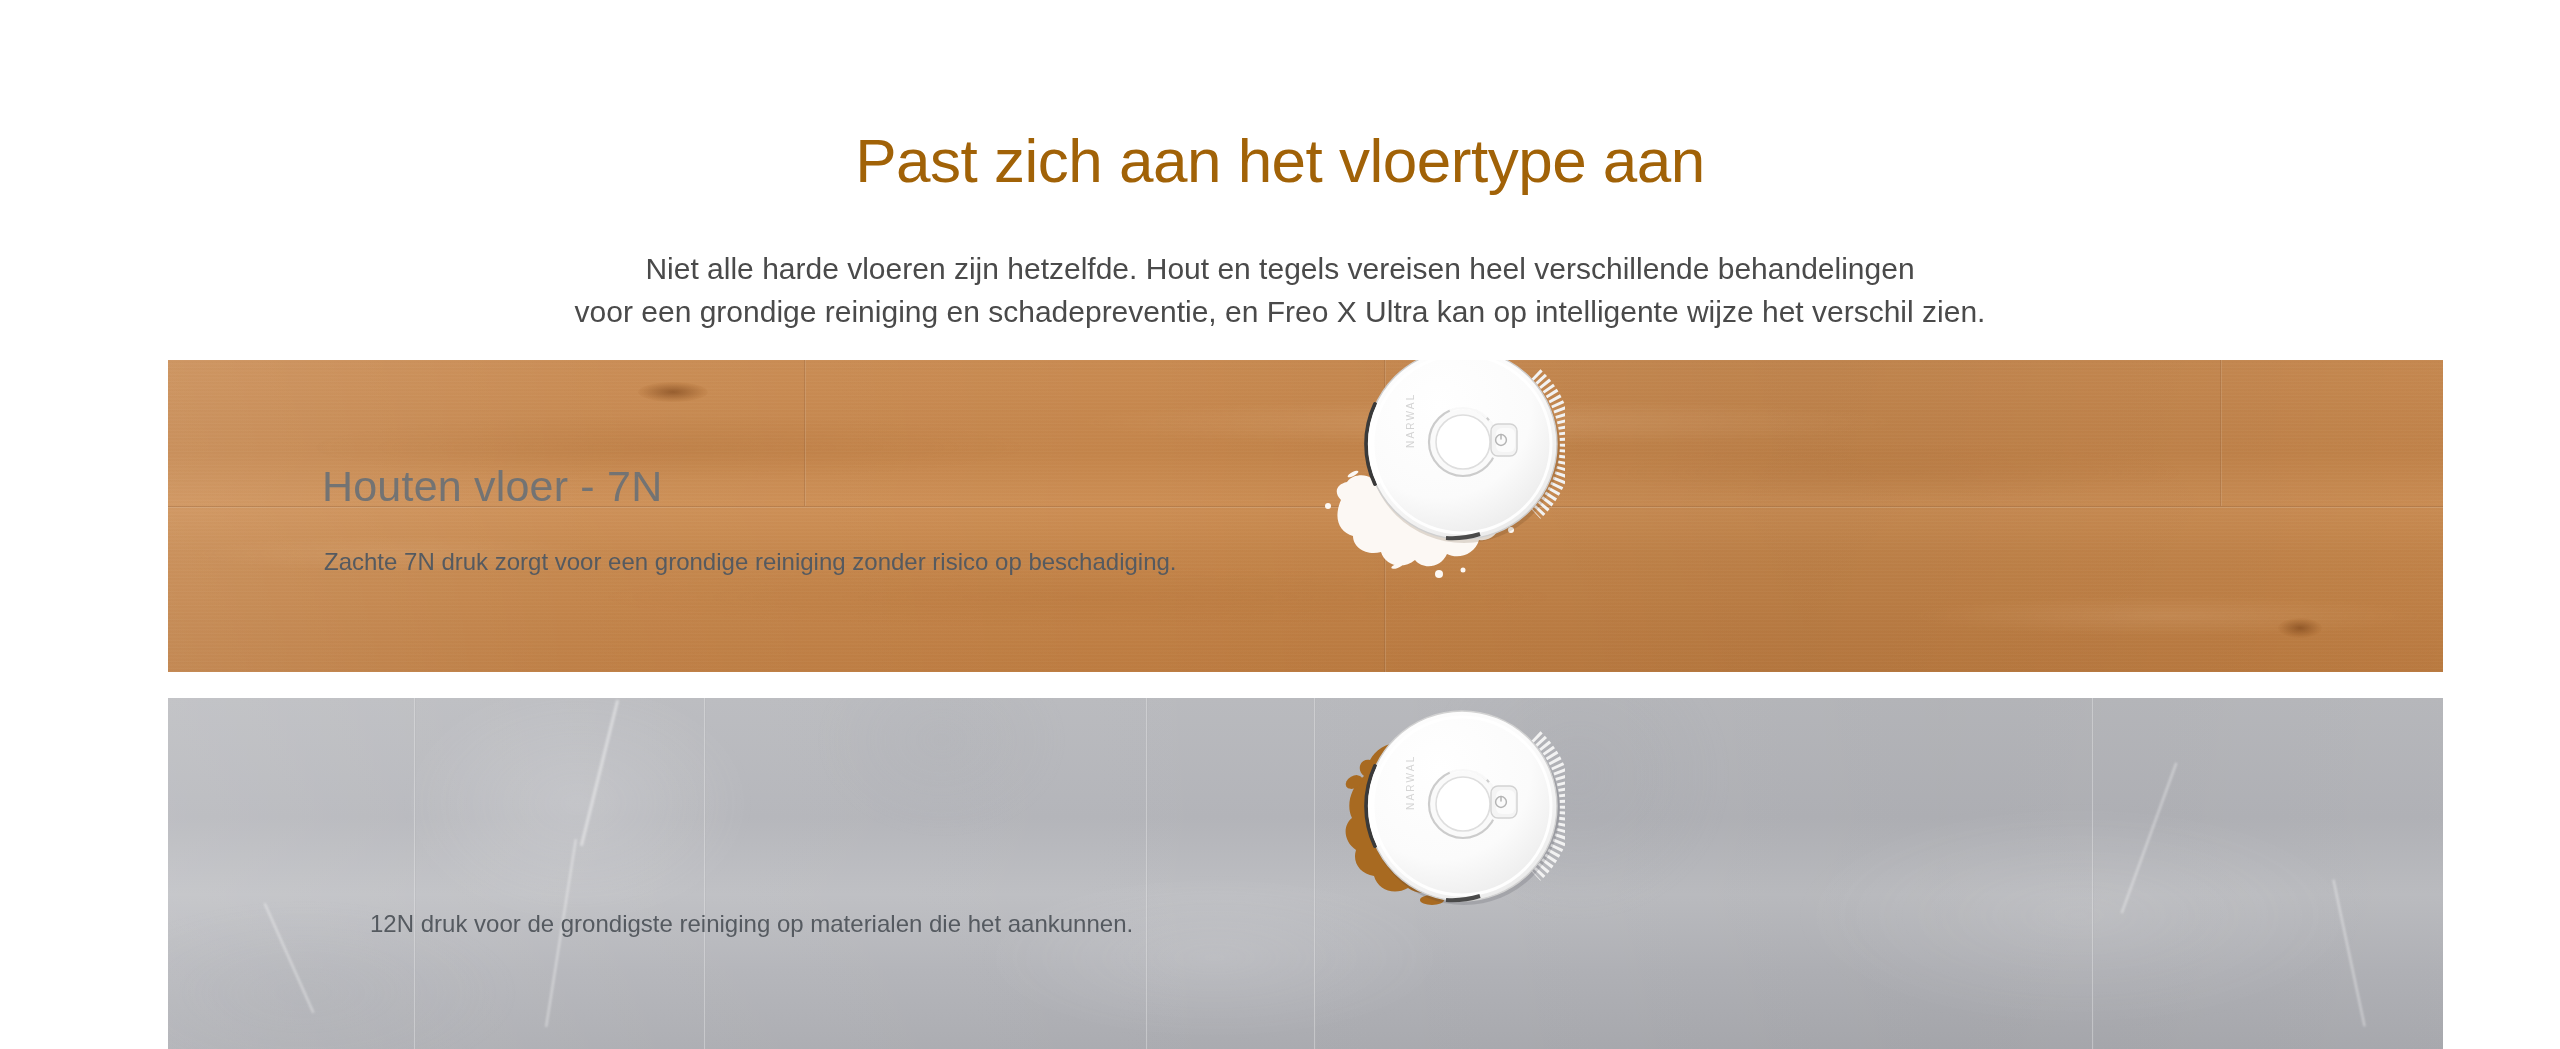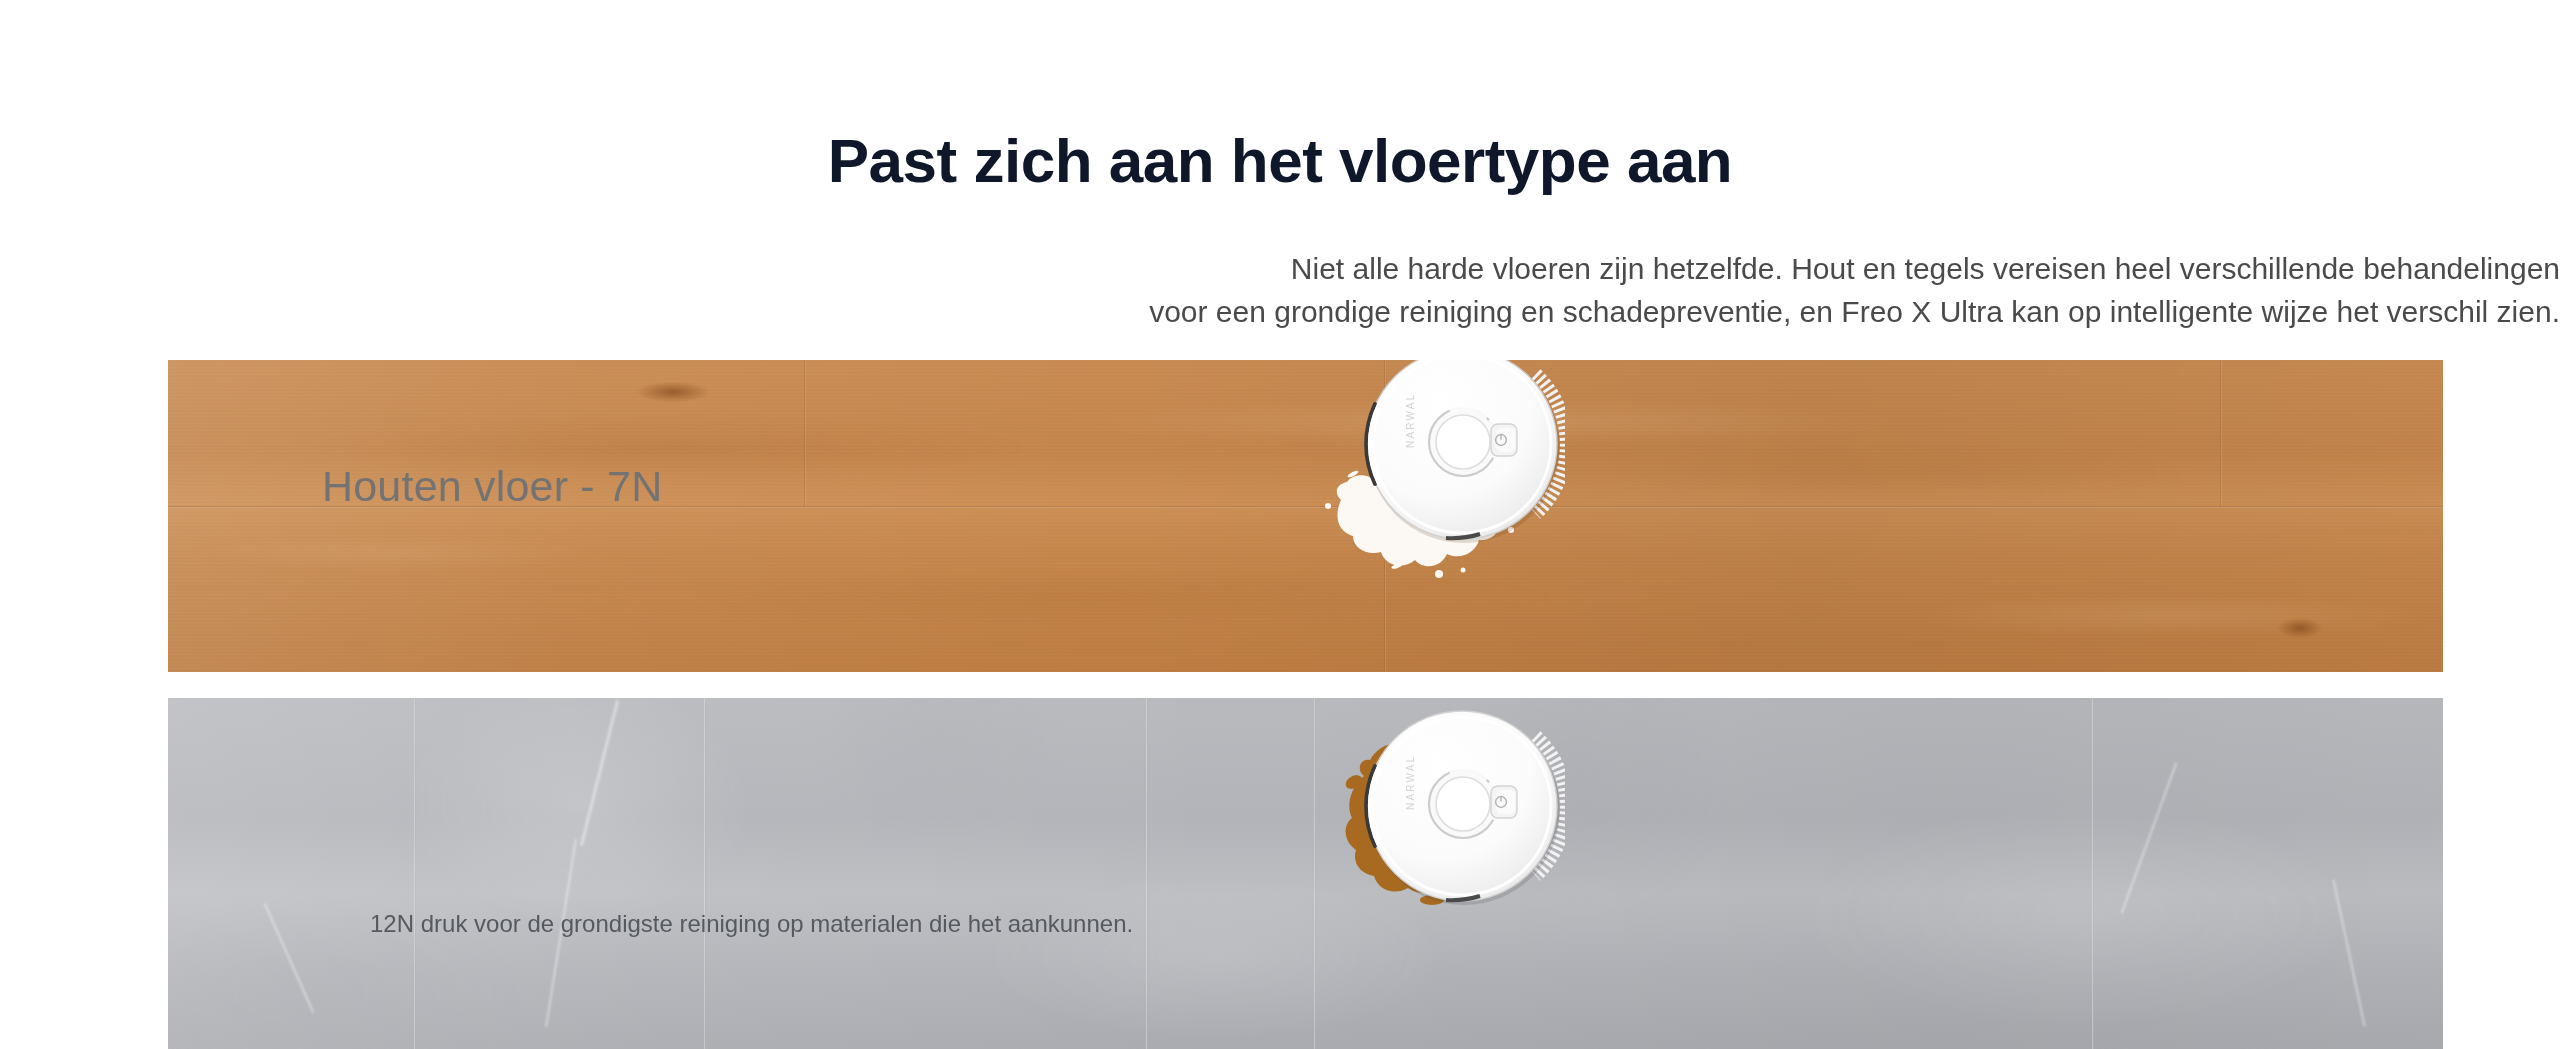--- a/index.html
+++ b/index.html
@@ -8,31 +8,31 @@
     background:#ffffff;
     font-family:"Liberation Sans", sans-serif;
     overflow:hidden;
   }
   .page{ position:relative; width:2560px; height:1049px; background:#fff; }
 
   
   .headline{
     position:absolute; top:128px; left:0; width:2560px;
     text-align:center;
-    font-size:62px; font-weight:bold; letter-spacing:-0.5px;
-    color:#0f172a; line-height:1.05;
+    font-size:62px; font-weight:normal; letter-spacing:-0.5px;
+    color:#a16207; line-height:1.05;
     white-space:nowrap;
   }
   .subhead{
     position:absolute; top:248px; left:0; width:2560px;
     text-align:center;
     font-size:30px; font-weight:400; color:#4a4a4a;
     line-height:1.42;
   }
-  .subhead .l{ display:block; white-space:nowrap;text-align:right; }
+  .subhead .l{ display:block; white-space:nowrap; }
 
   
   .banner{
     position:absolute; left:168px; width:2275px;
     overflow:hidden;
   }
   #banner-wood{ top:360px; height:312px; }
   #banner-tile{ top:698px; height:351px; }
 
   .bannerbg{ position:absolute; inset:0; }
@@ -222,20 +222,21 @@
         <rect x="131" y="86" width="26" height="32" rx="7" fill="#f4f4f4" stroke="#d2d2d2" stroke-width="1.4"></rect>
         <rect x="136" y="90" width="19" height="24" rx="6" fill="#fbfbfb"></rect>
         <circle cx="141" cy="102" r="5.4" fill="none" stroke="#b4b4b4" stroke-width="1.5"></circle>
         <line x1="141" y1="96.5" x2="141" y2="101" stroke="#b4b4b4" stroke-width="1.5" stroke-linecap="round"></line>
 
         <text x="54" y="110" fill="#d3d3d3" font-family="Liberation Sans, sans-serif" font-size="10" letter-spacing="2.2" transform="rotate(-90 54 110)">NARWAL</text>
       </svg>
     </div>
 
     <h2 class="b-title" id="wood-title">Houten vloer - 7N</h2>
+    <p class="b-desc" id="wood-desc">Zachte 7N druk zorgt voor een grondige reiniging zonder risico op beschadiging.</p>
   </section>
 
   <section class="banner" id="banner-tile">
 
     <div class="bannerbg">
       <div class="tile-base"></div>
       <div class="tile-marble"></div>
 
       <div class="vein" style="left:430px; top:0px;   width:3px; height:150px; transform:rotate(14deg);"></div>
       <div class="vein" style="left:392px; top:140px; width:2px; height:190px; transform:rotate(9deg);"></div>

